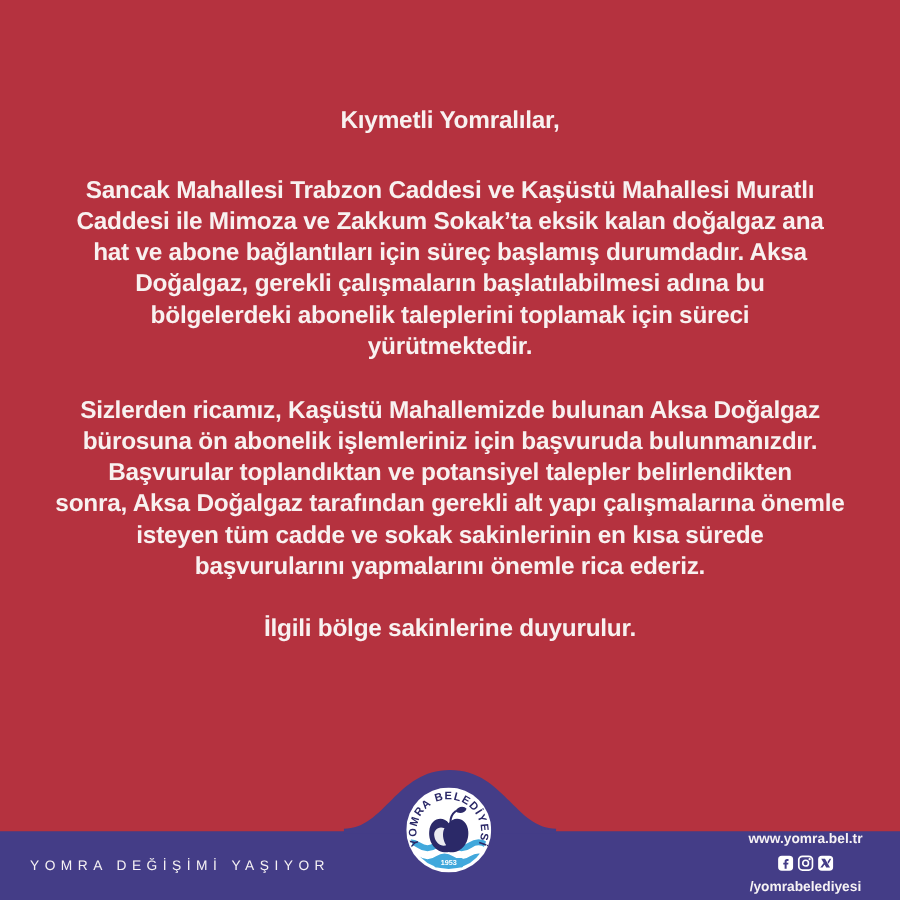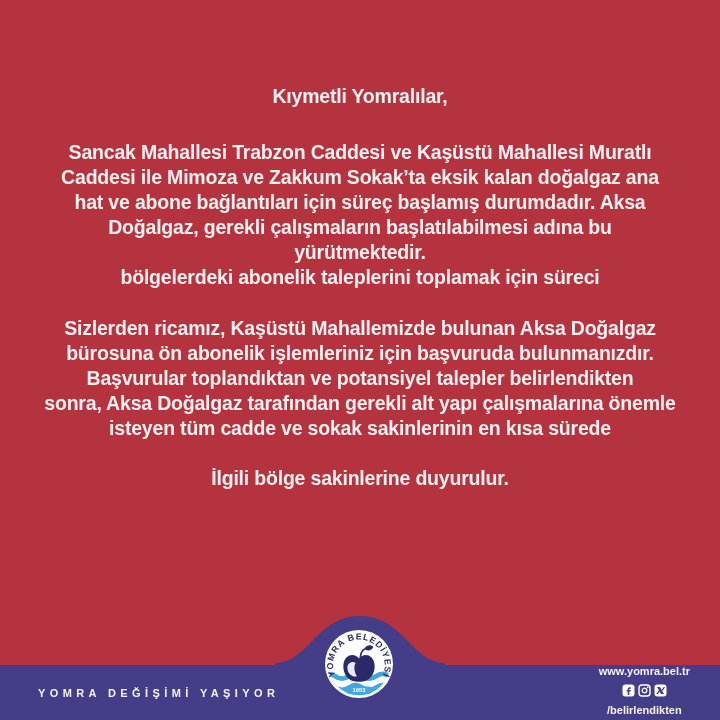--- a/index.html
+++ b/index.html
@@ -40,25 +40,25 @@
     display:block;
   }
   .logo-svg{
     position:absolute;
     left:325px; top:630px;
     width:68px; height:68px;
     display:block;
   }
   .slogan{
     position:absolute;
-    left:38px; top:665px; height:55px;
+    left:24px; top:665px; height:55px;
     display:flex; align-items:center;
     color:#f6f2f4;
     font-size:11px;
-    font-weight:bold;
+    font-weight:normal;
     letter-spacing:4.4px;
     white-space:nowrap;
   }
   .footer-right{
     position:absolute;
     right:30px; top:665px; height:55px;
     display:flex; align-items:center; gap:7px;
     color:#f6f2f4;
     font-size:11px;
     font-weight:bold;
@@ -74,30 +74,31 @@
 <div class="canvas">
 
   <main class="content">
     <p class="greeting tline">Kıymetli Yomralılar,</p>
 
     <div class="para para1">
       <div class="tline">Sancak Mahallesi Trabzon Caddesi ve Kaşüstü Mahallesi Muratlı</div>
       <div class="tline">Caddesi ile Mimoza ve Zakkum Sokak’ta eksik kalan doğalgaz ana</div>
       <div class="tline">hat ve abone bağlantıları için süreç başlamış durumdadır. Aksa</div>
       <div class="tline">Doğalgaz, gerekli çalışmaların başlatılabilmesi adına bu</div>
+      <div class="tline">bölgelerdeki abonelik taleplerini toplamak için süreci</div>
       <div class="tline">yürütmektedir.</div>
-      <div class="tline">bölgelerdeki abonelik taleplerini toplamak için süreci</div>
     </div>
 
     <div class="para para2">
       <div class="tline">Sizlerden ricamız, Kaşüstü Mahallemizde bulunan Aksa Doğalgaz</div>
       <div class="tline">bürosuna ön abonelik işlemleriniz için başvuruda bulunmanızdır.</div>
       <div class="tline">Başvurular toplandıktan ve potansiyel talepler belirlendikten</div>
       <div class="tline">sonra, Aksa Doğalgaz tarafından gerekli alt yapı çalışmalarına önemle</div>
       <div class="tline">isteyen tüm cadde ve sokak sakinlerinin en kısa sürede</div>
+      <div class="tline">başvurularını yapmalarını önemle rica ederiz.</div>
     </div>
 
     <p class="tline">İlgili bölge sakinlerine duyurulur.</p>
   </main>
 
   <footer>
     <div class="footer-bar"></div>
 
     <svg class="footer-bump" viewBox="0 0 170 51" aria-hidden="true">
       <path d="M0,51 L0,47 C33,47 42,0 85,0 C128,0 137,47 170,47 L170,51 Z" fill="#443d87"></path>
@@ -142,17 +143,17 @@
         <svg width="13" height="13" viewBox="0 0 13 13">
           <rect x="1" y="1" width="11" height="11" rx="3" fill="none" stroke="#ffffff" stroke-width="1.4"></rect>
           <circle cx="6.5" cy="6.5" r="2.3" fill="none" stroke="#ffffff" stroke-width="1.3"></circle>
           <circle cx="9.7" cy="3.3" r="0.9" fill="#ffffff"></circle>
         </svg>
         <svg width="13" height="13" viewBox="0 0 13 13">
           <rect x="0.5" y="0.5" width="12" height="12" rx="3" fill="#ffffff"></rect>
           <path d="M3,3 L6,3 L10,10 L7,10 Z M9.7,3 L8,5.6 L8.8,6.9 L11,3 Z M2.2,10 L4.9,6.3 L5.7,7.6 L4,10 Z" fill="#443d87"></path>
         </svg>
       </span>
-      <span>/belirlendikten</span>
+      <span>/yomrabelediyesi</span>
     </div>
   </footer>
 
 </div>
 
 </body></html>

